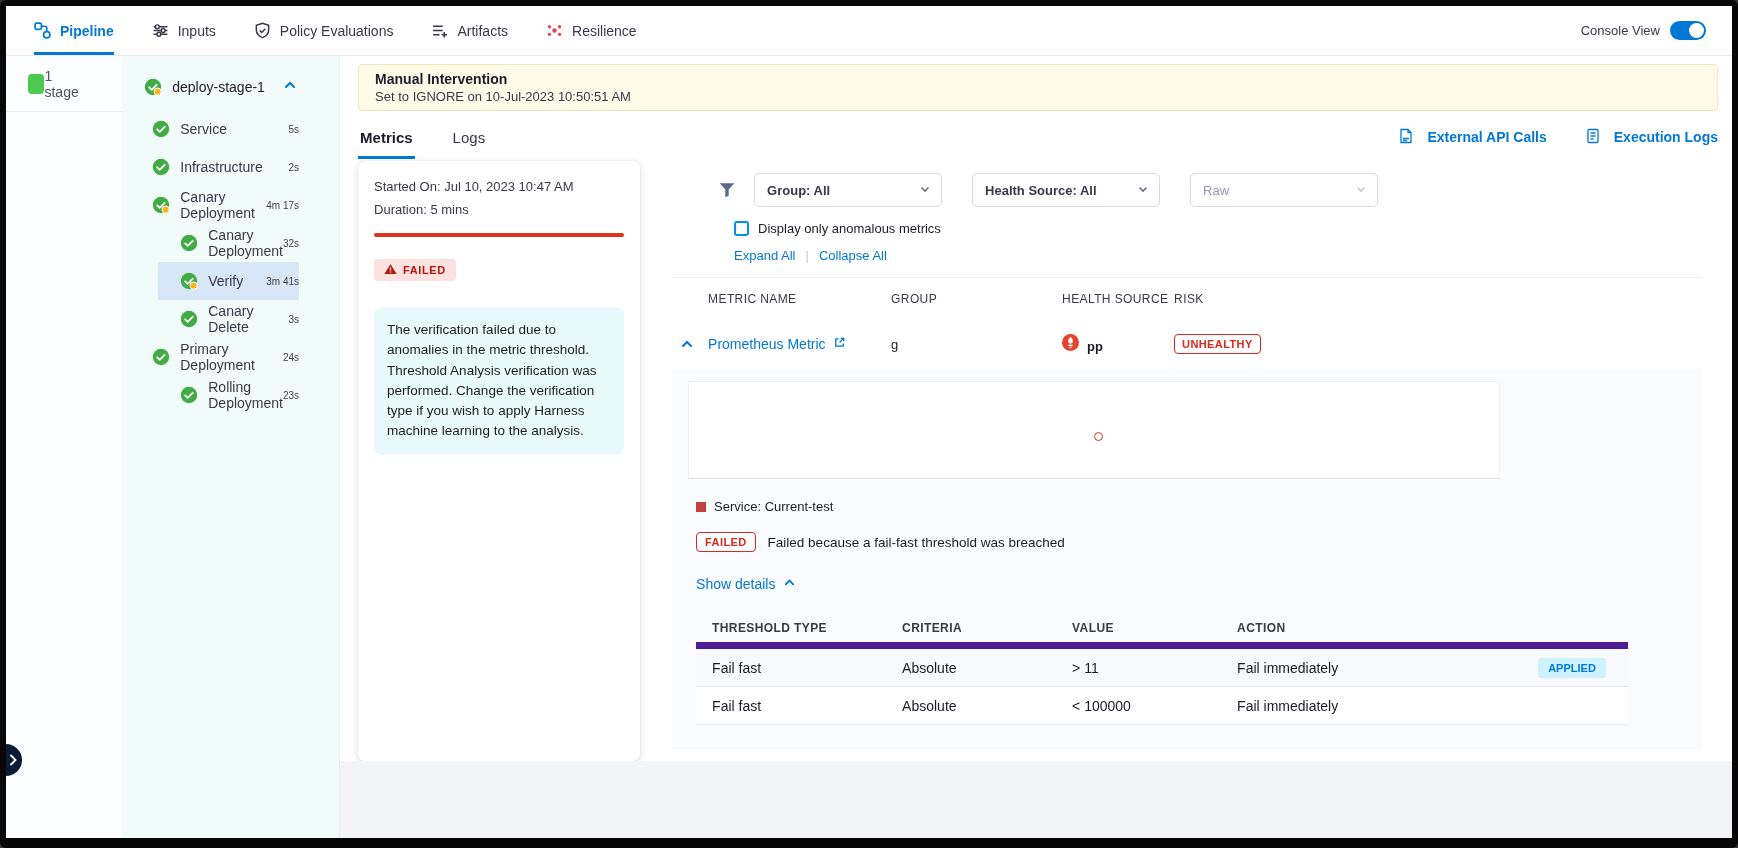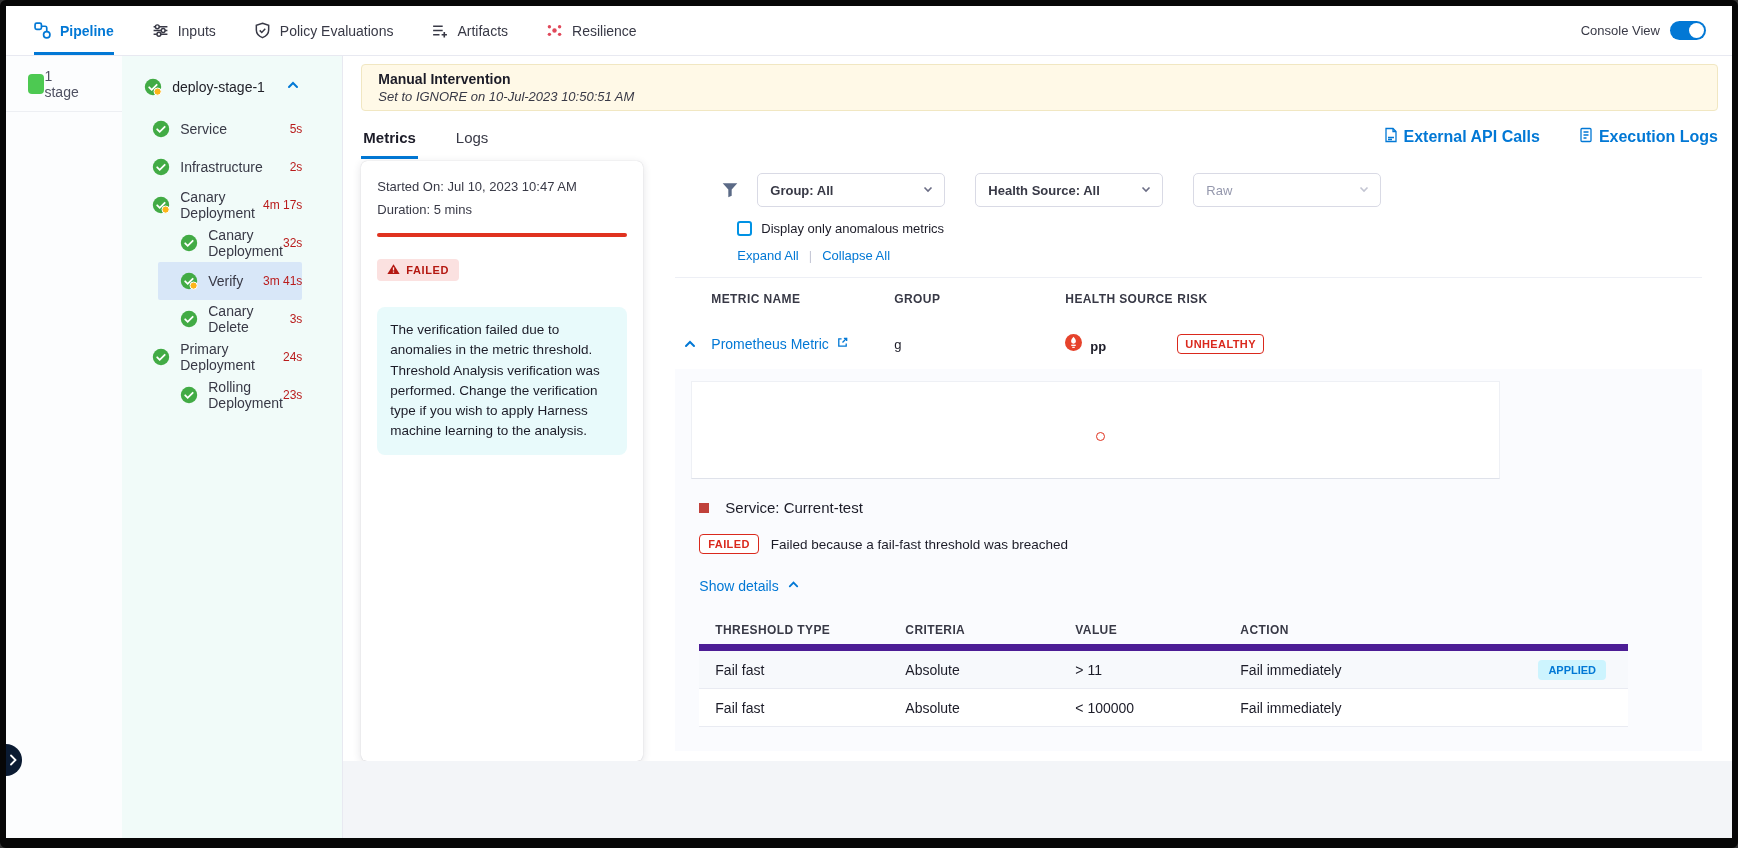--- a/index.html
+++ b/index.html
@@ -28,33 +28,33 @@
   .stage-square { width:20px; height:20px; border-radius:4px; background:#4dc952; }
   .stage-count { font-size:14px; color:#4f5162; }
   .stage-tree { background:#f1fbf9; padding:8px 0 14px; }
   .stage-row { height:46px; display:flex; align-items:center; padding:0 42px 0 22px; cursor:pointer; }
   .stage-name { font-size:14px; color:#22222a; margin-left:10px; flex:1; }
   .step-row { height:38px; display:flex; align-items:center; margin-right:40px; cursor:pointer; font-size:14px; color:#383946; }
   .step-row.lv0 { padding-left:30px; }
   .step-row.lv1 { padding-left:58px; }
   .step-row.selected { background:#d8e7f8; margin-left:36px; padding-left:22px; border-radius:2px; }
   .step-label { margin-left:10px; flex:1; }
-  .step-duration { font-size:12px; color:#b91c1c; }
+  .step-duration { font-size:10px; color:#404040; }
   .st-icon { width:18px; height:18px; flex:0 0 18px; display:inline-flex; }
 
   
   .main { flex:1; display:flex; flex-direction:column; min-width:0; padding:8px 14px 0 18px; background:#fff; }
   .banner { background:#fff9e7; border:1px solid #f1e7c2; border-radius:4px; padding:6px 16px; flex:0 0 auto; }
   .banner-title { font-size:14px; font-weight:bold; color:#1c1c28; }
-  .banner-msg { font-size:13px; color:#383946; margin-top:2px;font-style:italic; }
+  .banner-msg { font-size:13px; color:#383946; margin-top:2px; }
   .tabs-row { height:48px; display:flex; align-items:center; margin-top:2px; }
   .tab { font-size:15px; color:#383946; padding:13px 2px 10px; margin-right:36px; cursor:pointer; border-bottom:3px solid transparent; }
   .tab.active { font-weight:bold; color:#1c1c28; border-bottom-color:#0278d5; }
   .header-links { margin-left:auto; display:flex; gap:38px; }
-  .hlink { display:flex; align-items:center; gap:5px; color:#0278d5; font-size:16px; font-weight:bold; cursor:pointer; }
+  .hlink { display:flex; align-items:center; gap:13px; color:#0278d5; font-size:14px; font-weight:bold; cursor:pointer; }
   .content-row { flex:0 0 600px; display:flex; gap:14px; min-height:0; }
   .bottom-strip { flex:1; background:#f3f5f8; margin:0 -14px 0 -18px; }
 
   
   .verify-card { flex:0 0 282px; background:#fff; border-radius:6px; padding:18px 16px;
                  box-shadow:0 2px 8px rgba(40,41,61,.14), 0 0 1px rgba(40,41,61,.25); }
   .meta-line { font-size:13px; color:#383946; margin-bottom:8px; }
   .progress-line { height:4px; background:#e0321f; border-radius:2px; margin:16px 0 22px; }
   .failed-chip { display:inline-flex; align-items:center; gap:6px; background:#fbe1e0; color:#b41710;
                  font-size:11px; font-weight:bold; letter-spacing:.6px; padding:4px 10px; border-radius:4px; }
@@ -69,36 +69,36 @@
               display:flex; align-items:center; justify-content:space-between; padding:0 10px 0 12px;
               font-size:13px; font-weight:bold; color:#383946; margin-right:30px; cursor:pointer; }
   .dropdown.placeholder { font-weight:normal; color:#9598ad; }
   .checkbox-row { display:flex; align-items:center; gap:9px; margin:14px 0 0 62px; font-size:13px; color:#1c1c28; cursor:pointer; }
   .checkbox { width:15px; height:15px; border:2px solid #0092e4; border-radius:3px; background:#fff; flex:0 0 15px; }
   .expand-row { display:flex; align-items:center; gap:10px; margin:12px 0 0 62px; font-size:13px; }
   .expand-row .lnk { color:#0278d5; cursor:pointer; }
   .expand-row .sep { color:#c6c8d6; }
 
   .mgrid { display:grid; grid-template-columns:36px 183px 171px 112px 1fr; align-items:center; }
-  .mtable-header { height:42px; margin-top:14px; border-top:1px solid #edeff5; font-size:12px; font-weight:bold;
+  .mtable-header { height:42px; margin-top:14px; border-top:1px solid #edeff5; font-size:12px; font-weight:normal;
                    color:#383946; letter-spacing:.4px; }
   .mtable-row { height:50px; background:#fff; }
   .row-chevron { display:inline-flex; cursor:pointer; padding-left:8px; }
   .metric-link { color:#0278d5; font-size:14px; display:inline-flex; gap:7px; align-items:center; cursor:pointer; }
   .group-val { font-size:13px; color:#1c1c28; }
   .hs-val { display:flex; align-items:flex-end; gap:8px; font-size:13px; color:#1c1c28; font-weight:bold; }
   .risk-badge { justify-self:start; border:1px solid #da291d; color:#da291d; font-size:11px; font-weight:bold;
                 letter-spacing:.4px; padding:3px 7px; border-radius:4px; background:#fff; }
 
   .expanded { background:#fafbfe; padding:10px 14px 24px; }
   .chart-box { width:81%; height:98px; background:#fff; border:1px solid #eef0f5; border-bottom-color:#dfe2ea;
                position:relative; margin:2px 0 0 2px; }
   .chart-point { position:absolute; left:50%; top:52%; width:9px; height:9px; border:1.5px solid #e0321f;
                  border-radius:50%; background:transparent; }
-  .legend-row { display:flex; align-items:center; gap:16px; margin:20px 0 0 10px; font-size:15px; color:#1c1c28; }
+  .legend-row { display:flex; align-items:center; gap:8px; margin:20px 0 0 10px; font-size:13px; color:#1c1c28; }
   .legend-swatch { width:10px; height:10px; }
   .fail-line { display:flex; align-items:center; gap:12px; margin:18px 0 0 10px; }
   .fail-badge-outline { border:1px solid #da291d; color:#da291d; font-size:11px; font-weight:bold;
                         letter-spacing:.4px; padding:3px 8px; border-radius:4px; background:#fff; }
   .fail-msg { font-size:13.5px; color:#1c1c28; }
   .show-details { display:inline-flex; align-items:center; gap:8px; margin:24px 0 0 10px; color:#0278d5;
                   font-size:14px; cursor:pointer; width:max-content; }
 
   .tgrid { display:grid; grid-template-columns:190px 170px 165px 1fr; align-items:center; padding:0 16px; }
   .ttable { margin:20px 0 0 10px; width:93%; }

